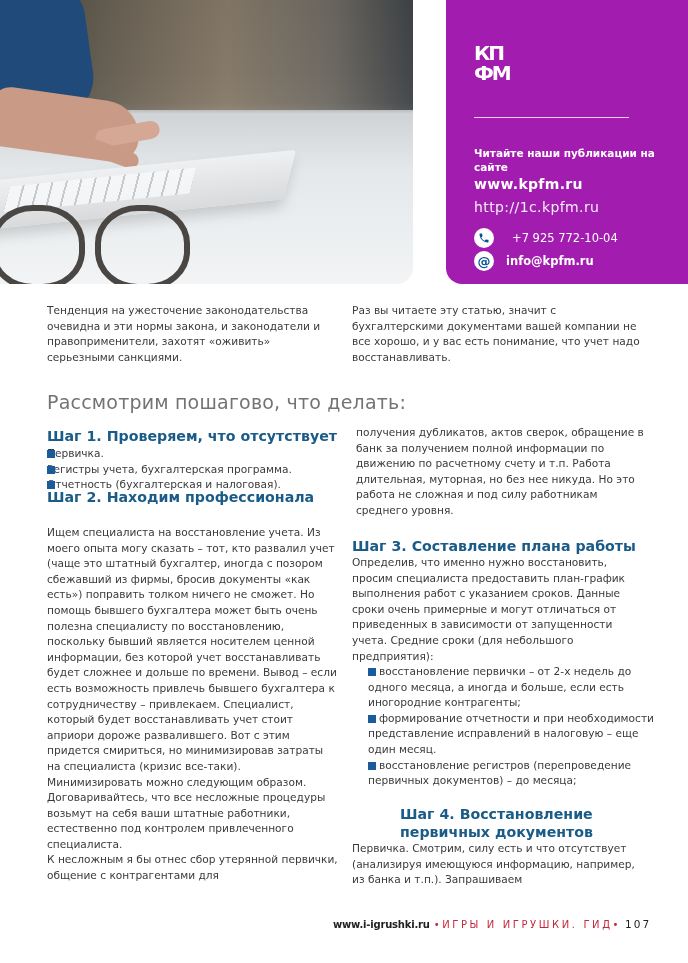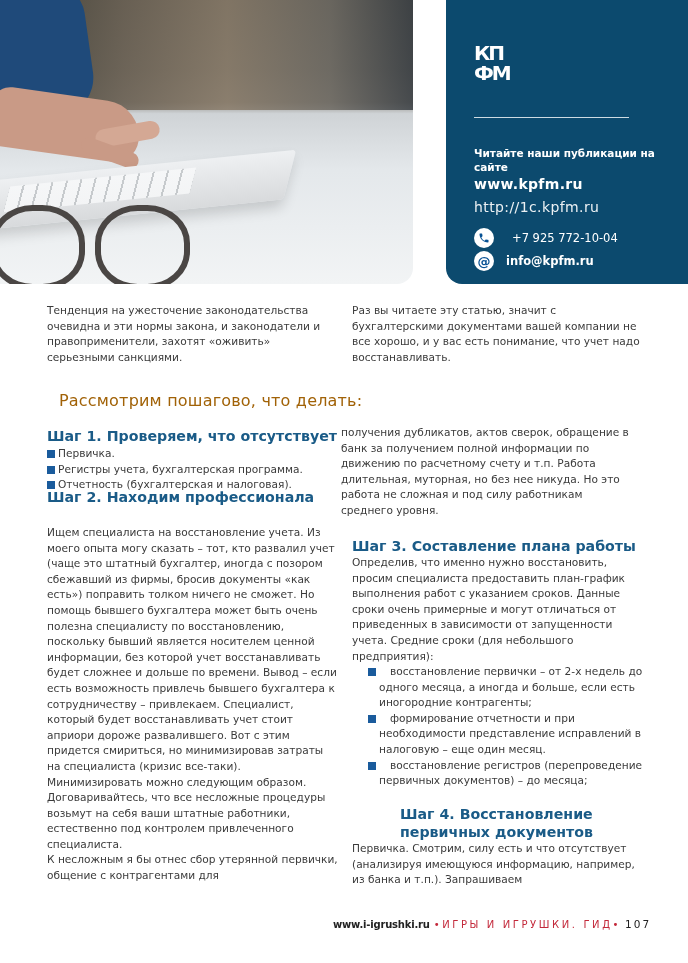--- a/index.html
+++ b/index.html
@@ -26,21 +26,21 @@
     background: linear-gradient(180deg, #eef0f2 0%, #d8dadc 100%); border-radius: 4px;
     transform: skew(-20deg) rotate(-6deg); box-shadow: 0 8px 12px rgba(0,0,0,.15); }
   .hero-photo .calc::before { content: ""; position: absolute; left: 20px; top: 8px; width: 180px; height: 26px;
     background: repeating-linear-gradient(90deg, #f8f9fa 0 12px, #bfc3c6 12px 14px); opacity: .8; }
   .hero-photo .glasses { position: absolute; left: -10px; top: 205px; width: 200px; height: 80px; }
   .hero-photo .lens { position: absolute; top: 0; width: 95px; height: 85px; border: 6px solid #4a4644; border-radius: 45%; }
 
   
   .info-panel {
     position: absolute; left: 446px; top: 0; width: 242px; height: 284px;
-    background: #0c4a6e; border-bottom-left-radius: 16px; color: #ffffff;
+    background: #a21caf; border-bottom-left-radius: 16px; color: #ffffff;
   }
   .logo { position: absolute; left: 28px; top: 43px; width: 40px; font-family: "DejaVu Sans", sans-serif;
     font-weight: bold; font-size: 20px; line-height: 20px; letter-spacing: -2px; color: #fff; }
   .divider { position: absolute; left: 28px; top: 117px; width: 155px; height: 1px; background: #ffffff; opacity: .8; }
   .read-text { position: absolute; left: 28px; top: 146px; width: 200px; font-size: 10.5px; line-height: 14px; font-weight: bold; }
   .site-main { position: absolute; left: 28px; top: 176px; font-size: 14px; font-weight: bold; letter-spacing: .3px; }
   .site-alt { position: absolute; left: 28px; top: 199px; font-size: 14px; opacity: .92; letter-spacing: .4px; }
   .contact { position: absolute; left: 28px; display: flex; align-items: center; }
   .contact .ic { width: 20px; height: 20px; border-radius: 50%; background: #fff; color: #075194;
     display: flex; align-items: center; justify-content: center; font-size: 13px; font-weight: bold; }
@@ -48,35 +48,35 @@
   .contact.phone { top: 228px; }
   .contact.phone .txt { margin-left: 18px; }
   .contact.email { top: 251px; }
   .contact.email .txt { font-weight: bold; }
 
   
   .para { position: absolute; font-size: 10.6px; line-height: 15.6px; color: #3a3a3a; }
   .intro-left { left: 47px; top: 303px; width: 280px; }
   .intro-right { left: 352px; top: 303px; width: 290px; }
 
-  .main-heading { position: absolute; left: 59px; top: 391px; font-size: 16px; color: #a16207; font-weight: normal; letter-spacing: .2px; white-space: nowrap; }
+  .main-heading { position: absolute; left: 47px; top: 391px; font-size: 19px; color: #737373; font-weight: normal; letter-spacing: .2px; white-space: nowrap; }
 
   .step-h { position: absolute; font-size: 14.2px; color: #1a5b87; line-height: 18px; white-space: nowrap; }
   .step1-h { left: 47px; top: 427px; }
   .step2-h { left: 47px; top: 488px; }
   .step3-h { left: 352px; top: 537px; }
   .step4-h { left: 352px; top: 805px; }
 
   ul.bullets { list-style: none; }
-  ul.bullets li { position: relative; padding-left: 11px; }
+  ul.bullets li { position: relative; }
   ul.bullets li::before { content: ""; position: absolute; left: 0; top: 4px; width: 8px; height: 8px; background: #1a5b9c; }
 
   .step1-list { left: 47px; top: 446px; width: 290px; }
   .step2-body { left: 47px; top: 525px; width: 292px; }
-  .col2-top { left: 341px; top: 425px; width: 292px; }
+  .col2-top { left: 356px; top: 425px; width: 292px; }
   .step3-body { left: 352px; top: 555px; width: 292px; }
   .step3-list { left: 368px; top: 664px; width: 292px; }
   .step3-list li { padding-left: 0; text-indent: 11px; }
   .step3-list li::before { top: 4px; }
   .step4-body { left: 352px; top: 841px; width: 292px; }
 
   
   .footer { position: absolute; left: 333px; top: 918px; display: flex; align-items: baseline; white-space: nowrap; }
   .footer .site { font-size: 10px; color: #222; letter-spacing: -.2px; font-weight: bold; }
   .footer .mag { font-size: 10px; color: #c3283a; letter-spacing: 2.6px; margin-left: 4px; }

